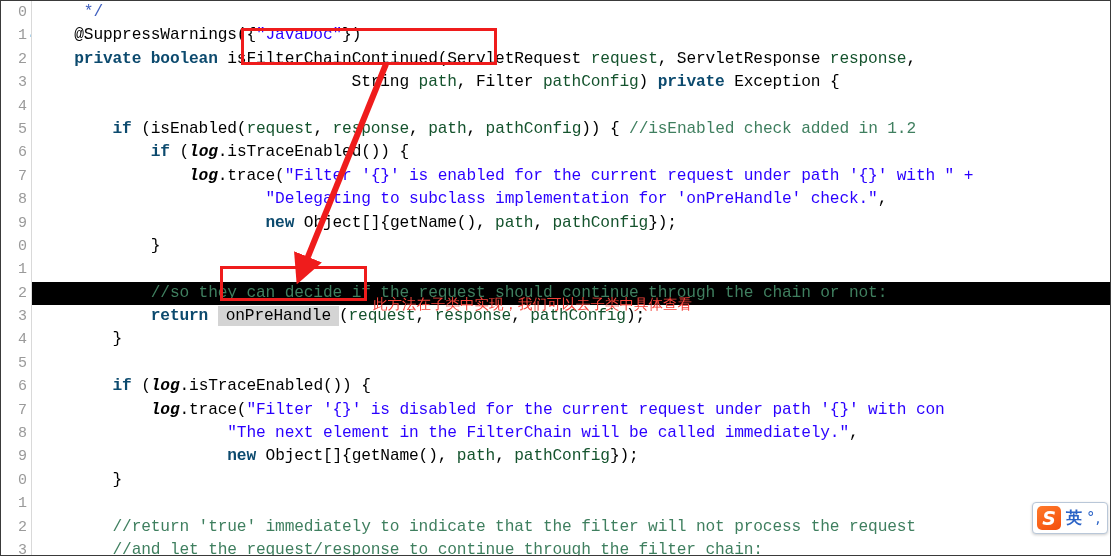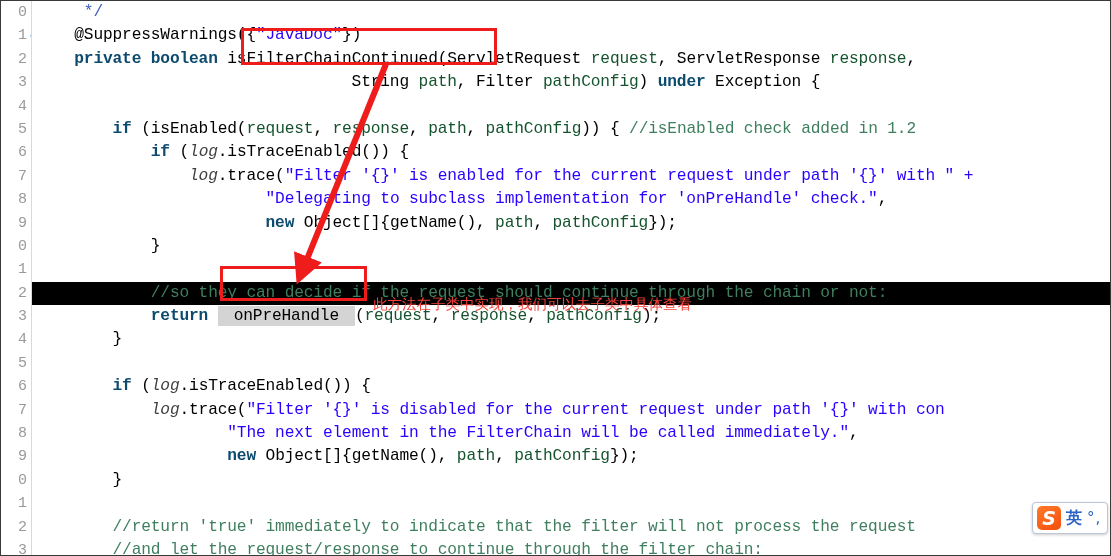--- a/index.html
+++ b/index.html
@@ -89,29 +89,29 @@
     box-sizing: border-box;
   }
   .line.hl {
     background: #000000;
   }
 
   
   .kw   { color: #0c4a6e; font-weight: bold; }
   .str  { color: #2a00ff; }
   .cmt  { color: #3f7f5f; }
-  .fld  { color: #404040; font-weight: normal; font-style: italic; }
+  .fld  { color: #000000; font-weight: bold; font-style: italic; }
   .par  { color: #14532d; }
   .pln  { color: #000000; }
   .doc  { color: #3f5fbf; }
 
   
   .sel {
     background: #d4d4d4;
-    padding: 1px 16px;
+    padding: 1px 8px;
   }
 
   
   .overlay {
     position: absolute;
     left: 0; top: 0;
     width: 1111px;
     height: 428px;
     pointer-events: none;
     z-index: 10;
@@ -202,21 +202,21 @@
           <div class="gutter-row">1</div>
           <div class="gutter-row">2</div>
           <div class="gutter-row">3</div>
         </div>
     </div>
 
     <div class="code-area">
         <div class="line"><span class="doc">     */</span></div>
         <div class="line"><span class="pln">    @SuppressWarnings({</span><span class="str">"JavaDoc"</span><span class="pln">})</span></div>
         <div class="line"><span class="pln">    </span><span class="kw">private boolean </span><span class="pln">isFilterChainContinued(</span><span class="pln">ServletRequest </span><span class="par">request</span><span class="pln">, ServletResponse </span><span class="par">response</span><span class="pln">,</span></div>
-        <div class="line"><span class="pln">                                 String </span><span class="par">path</span><span class="pln">, Filter </span><span class="par">pathConfig</span><span class="pln">) </span><span class="kw">under </span><span class="pln">Exception {</span></div>
+        <div class="line"><span class="pln">                                 String </span><span class="par">path</span><span class="pln">, Filter </span><span class="par">pathConfig</span><span class="pln">) </span><span class="kw">private </span><span class="pln">Exception {</span></div>
         <div class="line"><span class="pln"></span></div>
         <div class="line"><span class="pln">        </span><span class="kw">if </span><span class="pln">(isEnabled(</span><span class="par">request</span><span class="pln">, </span><span class="par">response</span><span class="pln">, </span><span class="par">path</span><span class="pln">, </span><span class="par">pathConfig</span><span class="pln">)) { </span><span class="cmt">//isEnabled check added in 1.2</span></div>
         <div class="line"><span class="pln">            </span><span class="kw">if </span><span class="pln">(</span><span class="fld">log</span><span class="pln">.isTraceEnabled()) {</span></div>
         <div class="line"><span class="pln">                </span><span class="fld">log</span><span class="pln">.trace(</span><span class="str">"Filter '{}' is enabled for the current request under path '{}' with " +</span></div>
         <div class="line"><span class="pln">                        </span><span class="str">"Delegating to subclass implementation for 'onPreHandle' check."</span><span class="pln">,</span></div>
         <div class="line"><span class="pln">                        </span><span class="kw">new </span><span class="pln">Object[]{getName(), </span><span class="par">path</span><span class="pln">, </span><span class="par">pathConfig</span><span class="pln">});</span></div>
         <div class="line"><span class="pln">            }</span></div>
         <div class="line"><span class="pln">            </span></div>
         <div class="line hl"><span class="pln">            </span><span class="cmt">//so they can decide if the request should continue through the chain or not:</span></div>
         <div class="line"><span class="pln">            </span><span class="kw">return </span><span class="sel">onPreHandle</span><span class="pln">(</span><span class="par">request</span><span class="pln">, </span><span class="par">response</span><span class="pln">, </span><span class="par">pathConfig</span><span class="pln">);</span></div>

